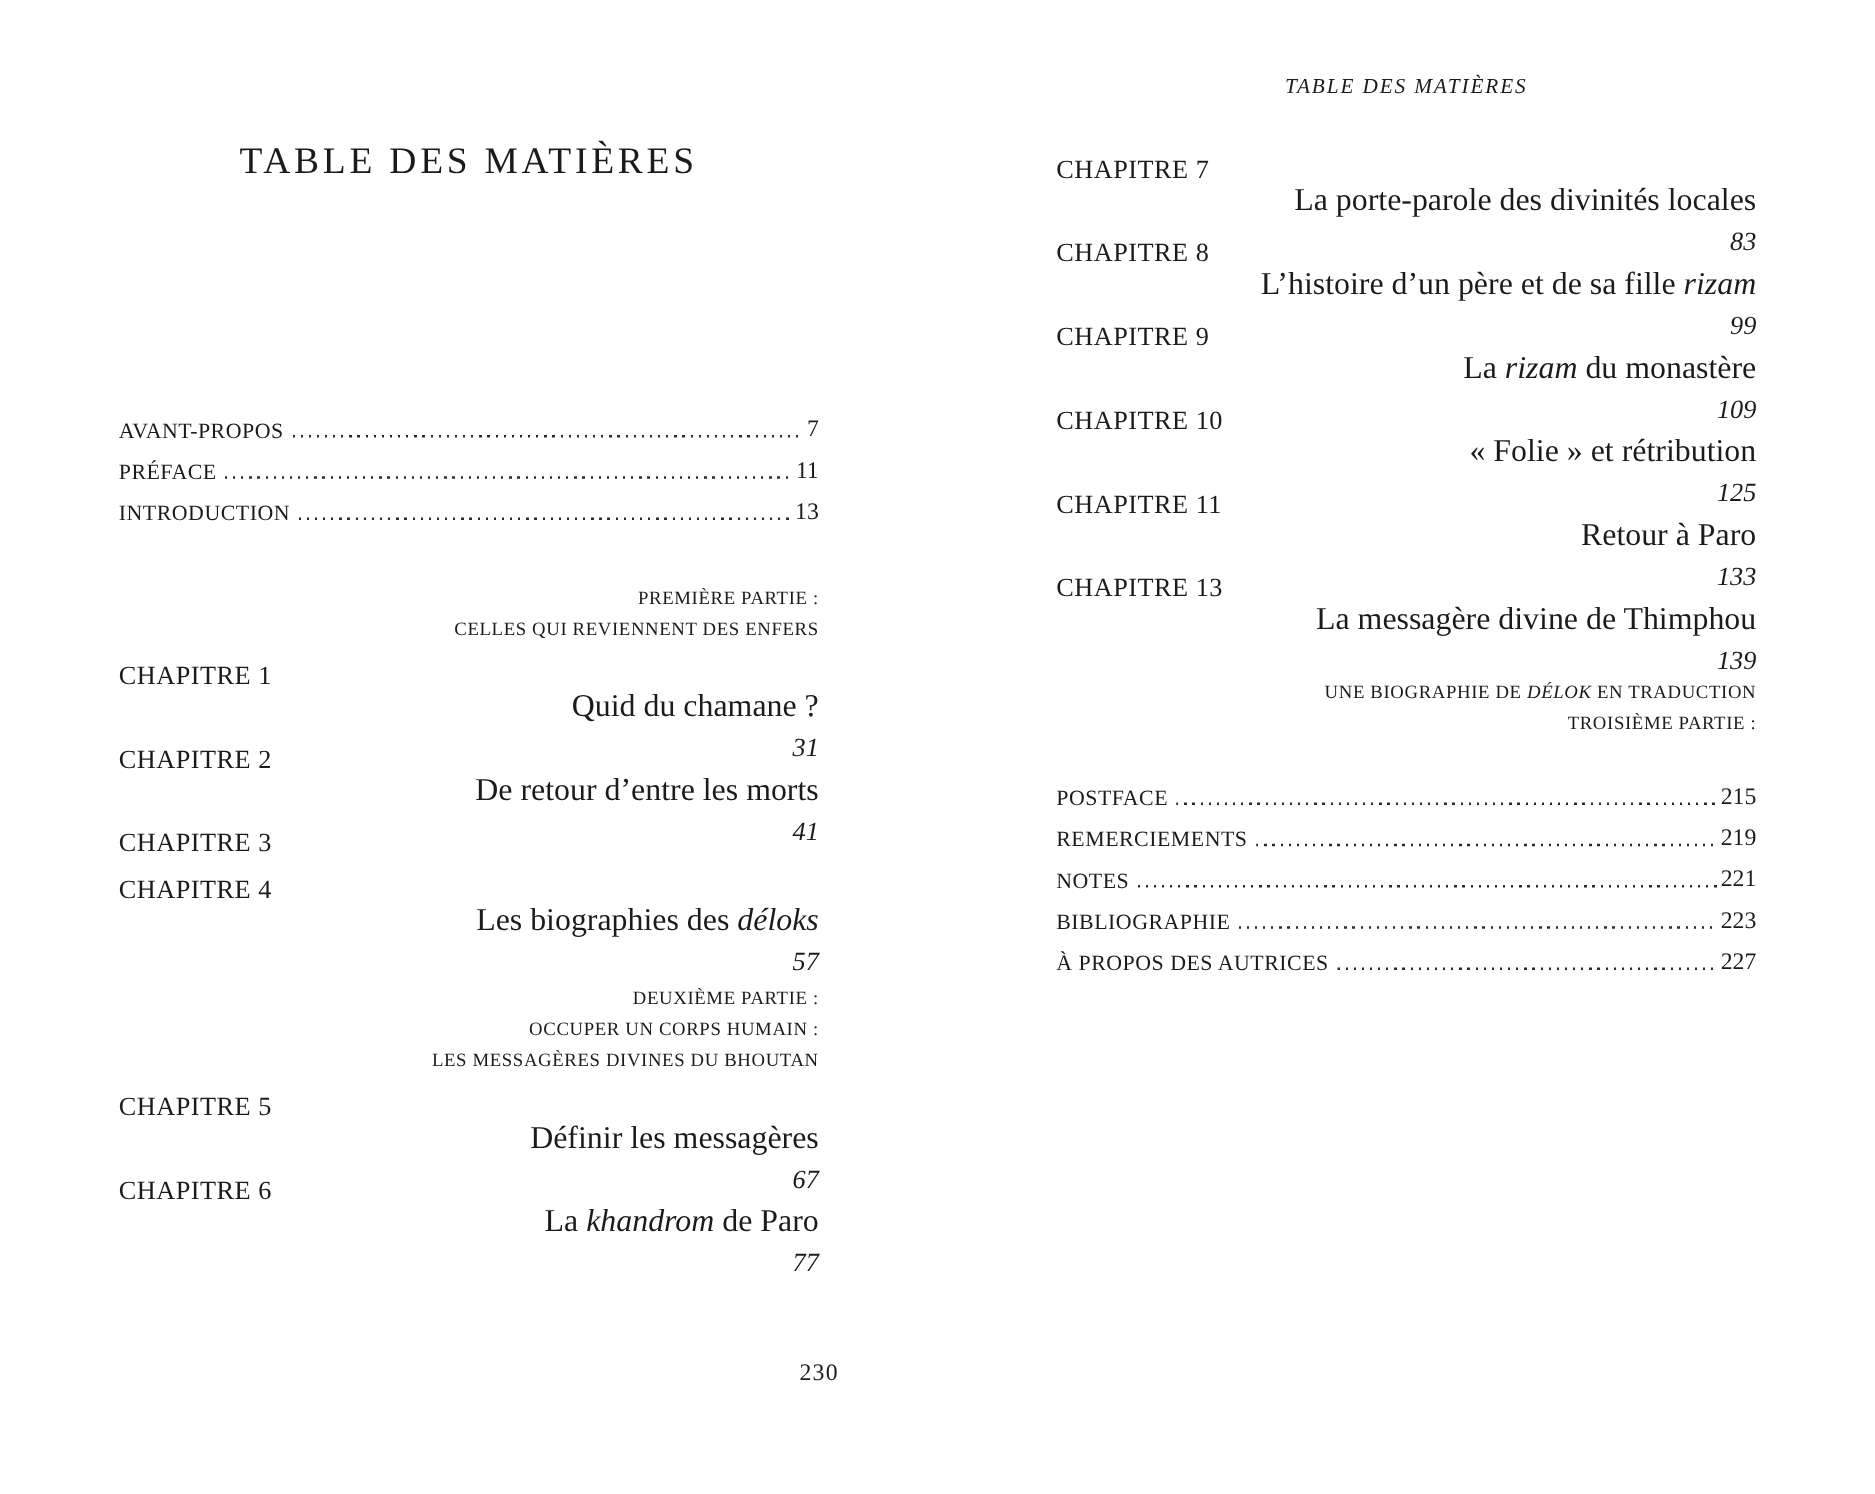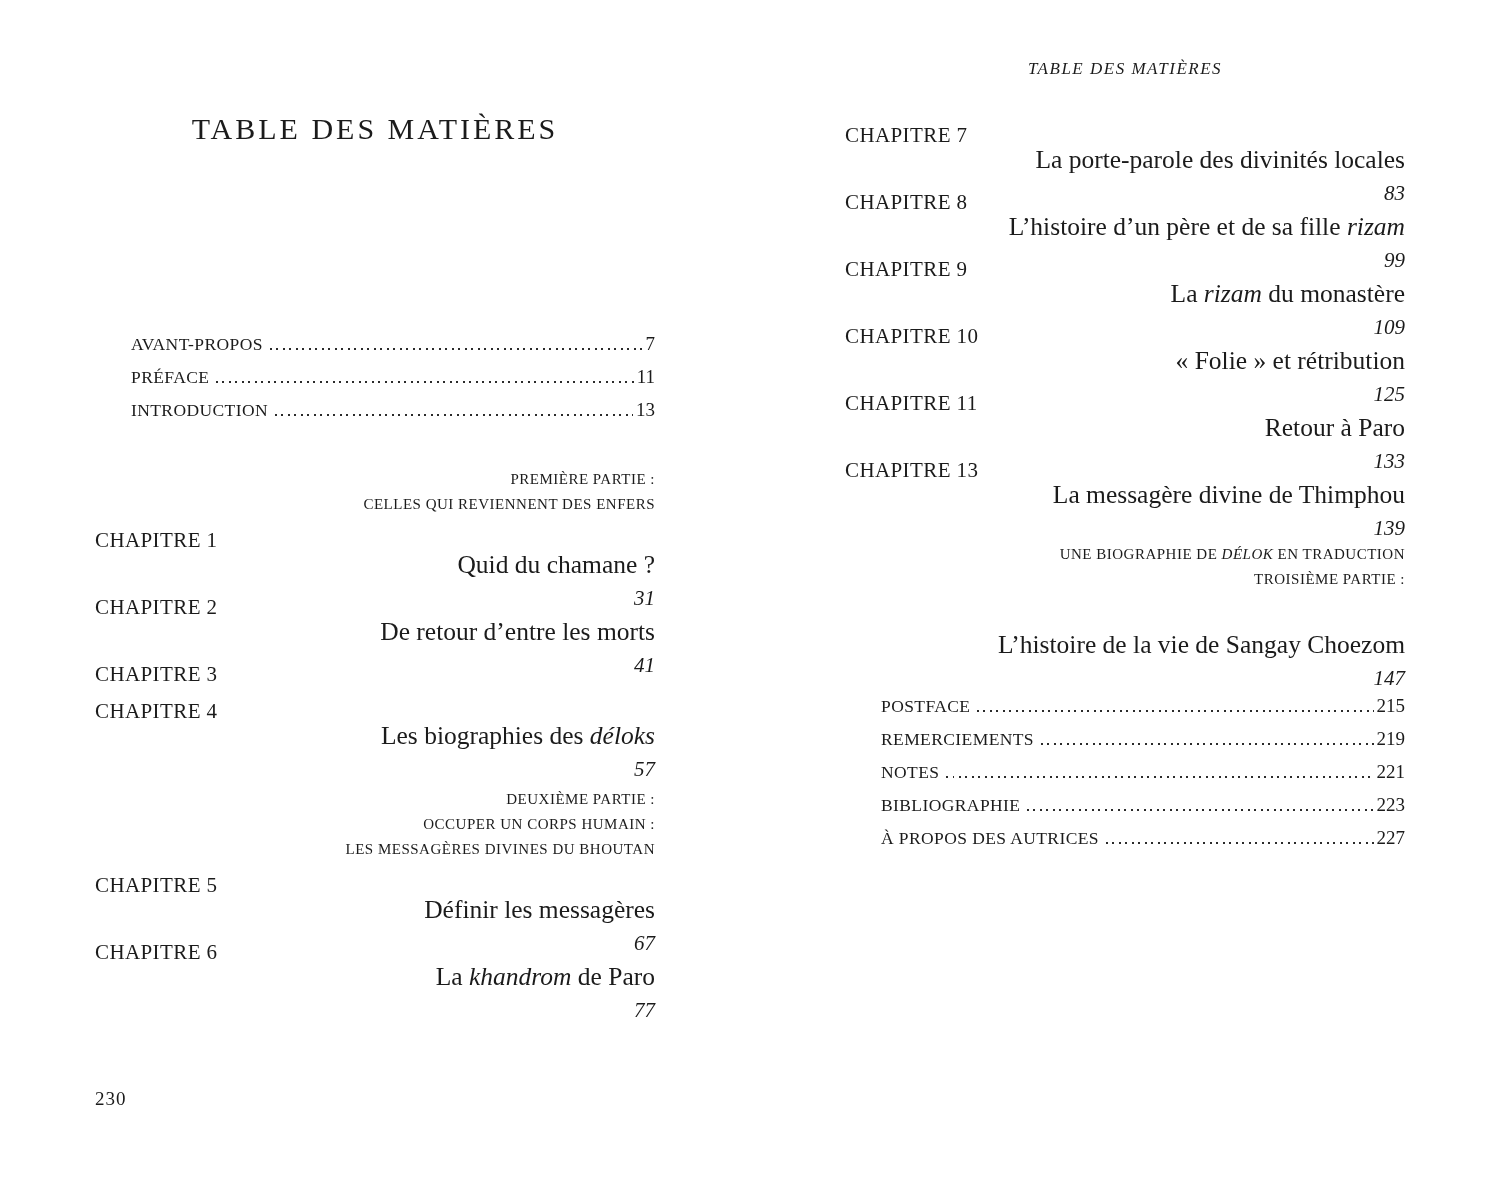--- a/index.html
+++ b/index.html
@@ -18,21 +18,21 @@
   }
   .running-head{
     margin-top:58px;text-align:center;font-style:italic;
     font-size:17px;letter-spacing:1.5px;line-height:22px;
   }
 
   .fm-list{margin-top:174px;}
   .bm-list{margin-top:24px;}
   .small-row{
     display:flex;align-items:flex-end;height:33px;
-    font-size:17.5px;letter-spacing:0.4px;white-space:nowrap;margin-left:36px;
+    font-size:17.5px;letter-spacing:0.4px;white-space:nowrap;
   }
   .small-row .pagenum{font-size:19px;letter-spacing:0;}
 
   .part-heading{text-align:right;font-size:15px;letter-spacing:0.5px;}
   .part-heading div{line-height:25px;}
   .part-heading.p1{margin-top:46px;}
   .part-heading.p2{margin-top:36px;}
   .part-heading.p3{margin-top:32px;}
   .part-heading div{white-space:nowrap;}
 
@@ -49,22 +49,22 @@
 
   .leader{
     flex:1;height:2px;align-self:flex-end;margin:0 3px 5px 7px;min-width:18px;
     background-image:repeating-linear-gradient(to right,#2b2b2b 0 1.8px,transparent 1.8px 6.5px);
   }
   .entry-row .leader{margin-bottom:6px;}
   .pagenum{text-align:right;}
   em{font-style:italic;}
 
   .folio{
-    position:absolute;top:1088px;left:0;width:560px;
-    text-align:left;font-size:19px;letter-spacing:1px;
+    position:absolute;top:1088px;left:16px;width:560px;
+    text-align:right;font-size:19px;letter-spacing:1px;
   }
 </style>
 </head>
 <body>
 
 <div>
 
   <section class="page left">
     <h1 class="toc-title">TABLE DES MATIÈRES</h1>
 
@@ -201,27 +201,20 @@
             <span class="pagenum">139</span>
           </div>
         </div>
       </div>
 
     <div class="part-heading p3">
       <div><span>UNE BIOGRAPHIE DE </span><em>DÉLOK</em><span> EN TRADUCTION</span></div>
       <div>TROISIÈME PARTIE :</div>
     </div>
 
-    <div class="translation-entry">
-        <div class="entry-row">
-          <span><span>L’histoire de la vie de Sangay Choezom</span></span>
-          <span class="leader"></span>
-          <span class="pagenum">147</span>
-        </div>
-      </div>
 
     <div class="bm-list">
         <div class="small-row">
           <span>POSTFACE</span>
           <span class="leader"></span>
           <span class="pagenum">215</span>
         </div>
         <div class="small-row">
           <span>REMERCIEMENTS</span>
           <span class="leader"></span>

